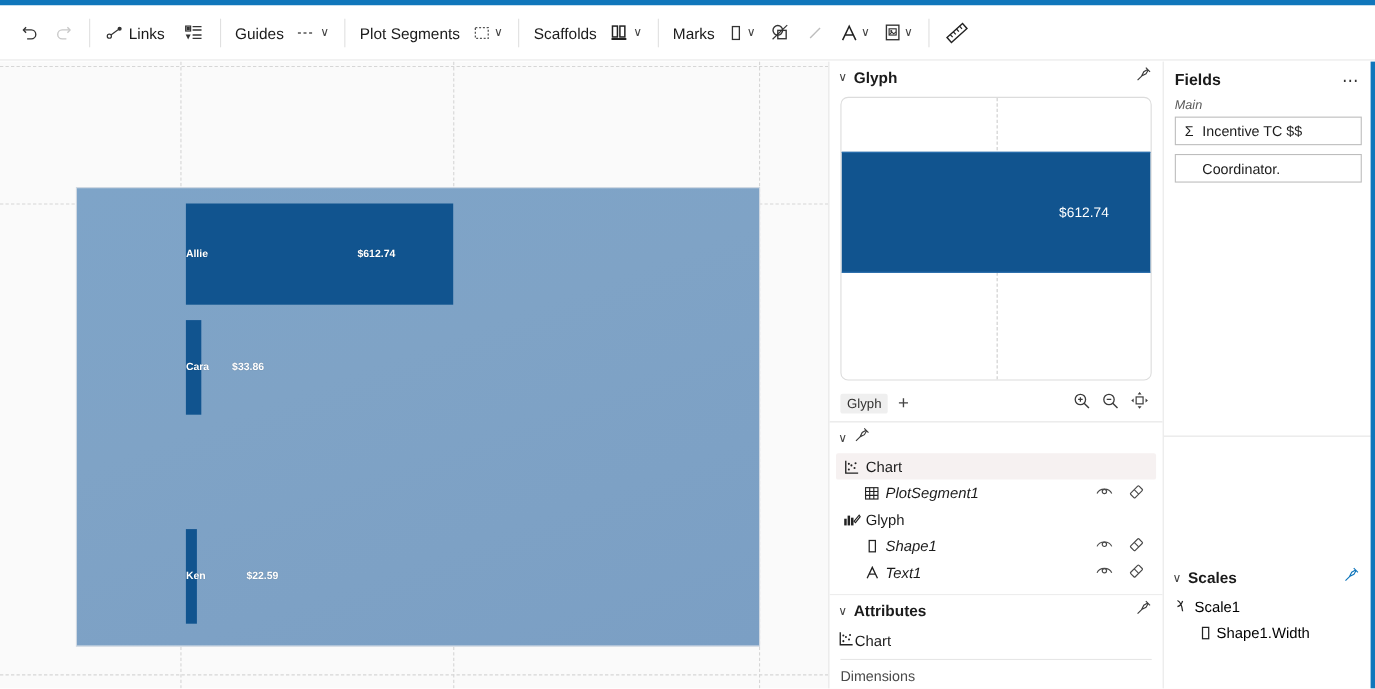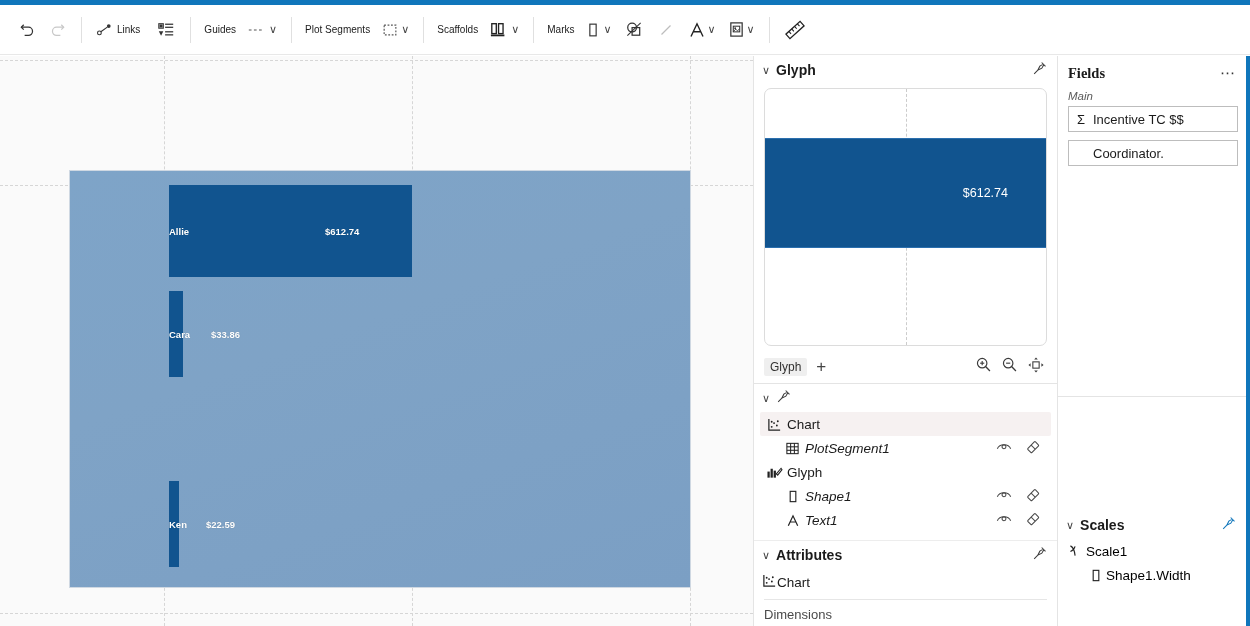--- a/index.html
+++ b/index.html
@@ -26,21 +26,21 @@
     border-bottom: 1px solid #e8e8e8;
   }
   .tb-btn {
     display: flex; align-items: center; justify-content: center;
     height: 32px; min-width: 30px;
     padding: 0 5px;
     color: #333; font-size: 14px;
     cursor: pointer; border-radius: 2px;
   }
   .tb-btn.disabled { color: #c8c8c8; cursor: default; }
-  .tb-label { font-size: 10px; color: #1b1b1b; padding: 0 4px; white-space: nowrap; }
+  .tb-label { font-size: 14px; color: #1b1b1b; padding: 0 4px; white-space: nowrap; }
   .tb-group { display: flex; align-items: center; gap: 2px; }
   .tb-sep {
     width: 1px; height: 26px; background: #e0e0e0; margin: 0 9px;
   }
   .chev { font-size: 11px; color: #444; margin-left: 2px; }
   .icon { display: inline-flex; align-items: center; justify-content: center; }
 
   
   .canvas {
     position: absolute; left: 0; top: 56px; width: 753px; height: 570px;
@@ -152,21 +152,21 @@
   .right-panel {
     position: absolute; left: 1058px; top: 56px; width: 192px; height: 570px;
     background: #ffffff;
   }
   .right-edge {
     position: absolute; right: 0; top: 0; width: 4px; height: 570px;
     background: #1076bb;
   }
   .fields-head {
     display: flex; align-items: center;
-    height: 30px; padding: 4px 14px 0 10px; font-family: Liberation Serif, serif;
+    height: 30px; padding: 4px 14px 0 10px;
   }
   .fields-title { font-size: 14.5px; font-weight: bold; color: #1b1b1b; flex: 1; }
   .dots { color: #333; font-size: 15px; letter-spacing: 1px; cursor: pointer; }
   .fields-sub { font-size: 11.5px; color: #5a5a5a; padding: 4px 0 4px 10px; font-style: italic; }
   .field-chip {
     display: flex; align-items: center;
     margin: 0 12px 8px 10px; height: 26px;
     border: 1px solid #bdbdbd; background: #ffffff;
     font-size: 13px; color: #1b1b1b; cursor: pointer;
   }
@@ -366,21 +366,21 @@
       <div class="bar-row" style="top:120px;height:86px">
         <div class="bar" style="width:14px"></div>
         <div class="cat-label" style="left:99px">Cara</div>
         <div class="val-label" style="left:141px">$33.86</div>
       </div>
 
 
       <div class="bar-row" style="top:310px;height:86px">
         <div class="bar" style="width:10px"></div>
         <div class="cat-label" style="left:99px">Ken</div>
-        <div class="val-label" style="left:136px">$22.59</div>
+        <div class="val-label" style="left:154px">$22.59</div>
       </div>
 
     </div>
   </div>
 
   <div class="mid-panel">
 
     <div class="sec-head">
       <span class="sec-caret">∨</span>
       <span class="sec-title">Glyph</span>

